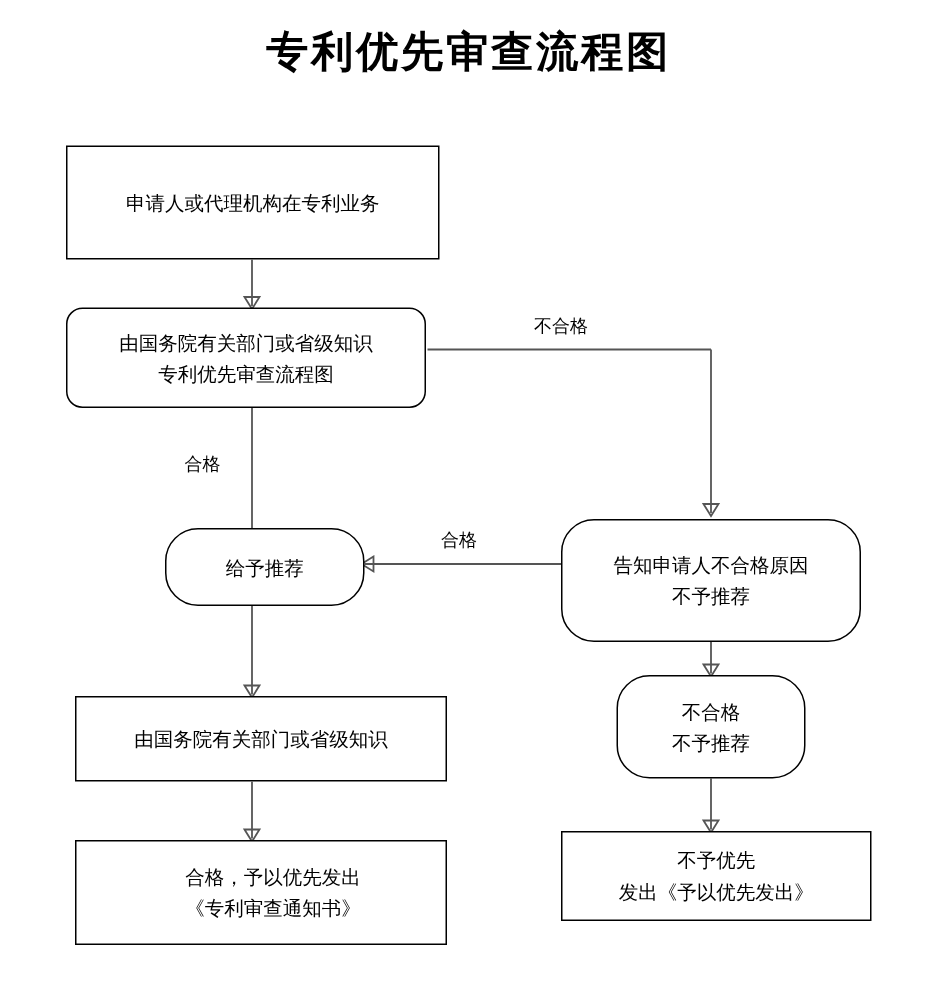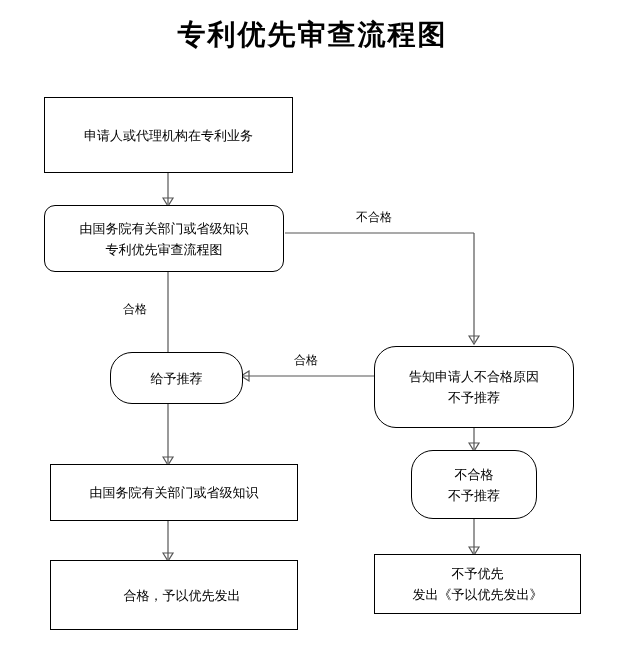--- a/index.html
+++ b/index.html
@@ -134,20 +134,21 @@
     <span class="ln">由国务院有关部门或省级知识</span>
   </div>
 
   <div class="node rounded" style="left:411px; top:450px; width:126px; height:69px;">
     <span class="ln">不合格</span>
     <span class="ln">不予推荐</span>
   </div>
 
   <div class="node" style="left:50px; top:560px; width:248px; height:70px;padding-left:20px;">
     <span class="ln">合格，予以优先发出</span>
+    <span class="ln">《专利审查通知书》</span>
   </div>
 
   <div class="node" style="left:374px; top:554px; width:207px; height:60px;">
     <span class="ln">不予优先</span>
     <span class="ln">发出《予以优先发出》</span>
   </div>
 
   <div class="edge-label" style="left:354px; top:209px;">不合格</div>
   <div class="edge-label" style="left:121px; top:301px;">合格</div>
   <div class="edge-label" style="left:292px; top:352px;">合格</div>

